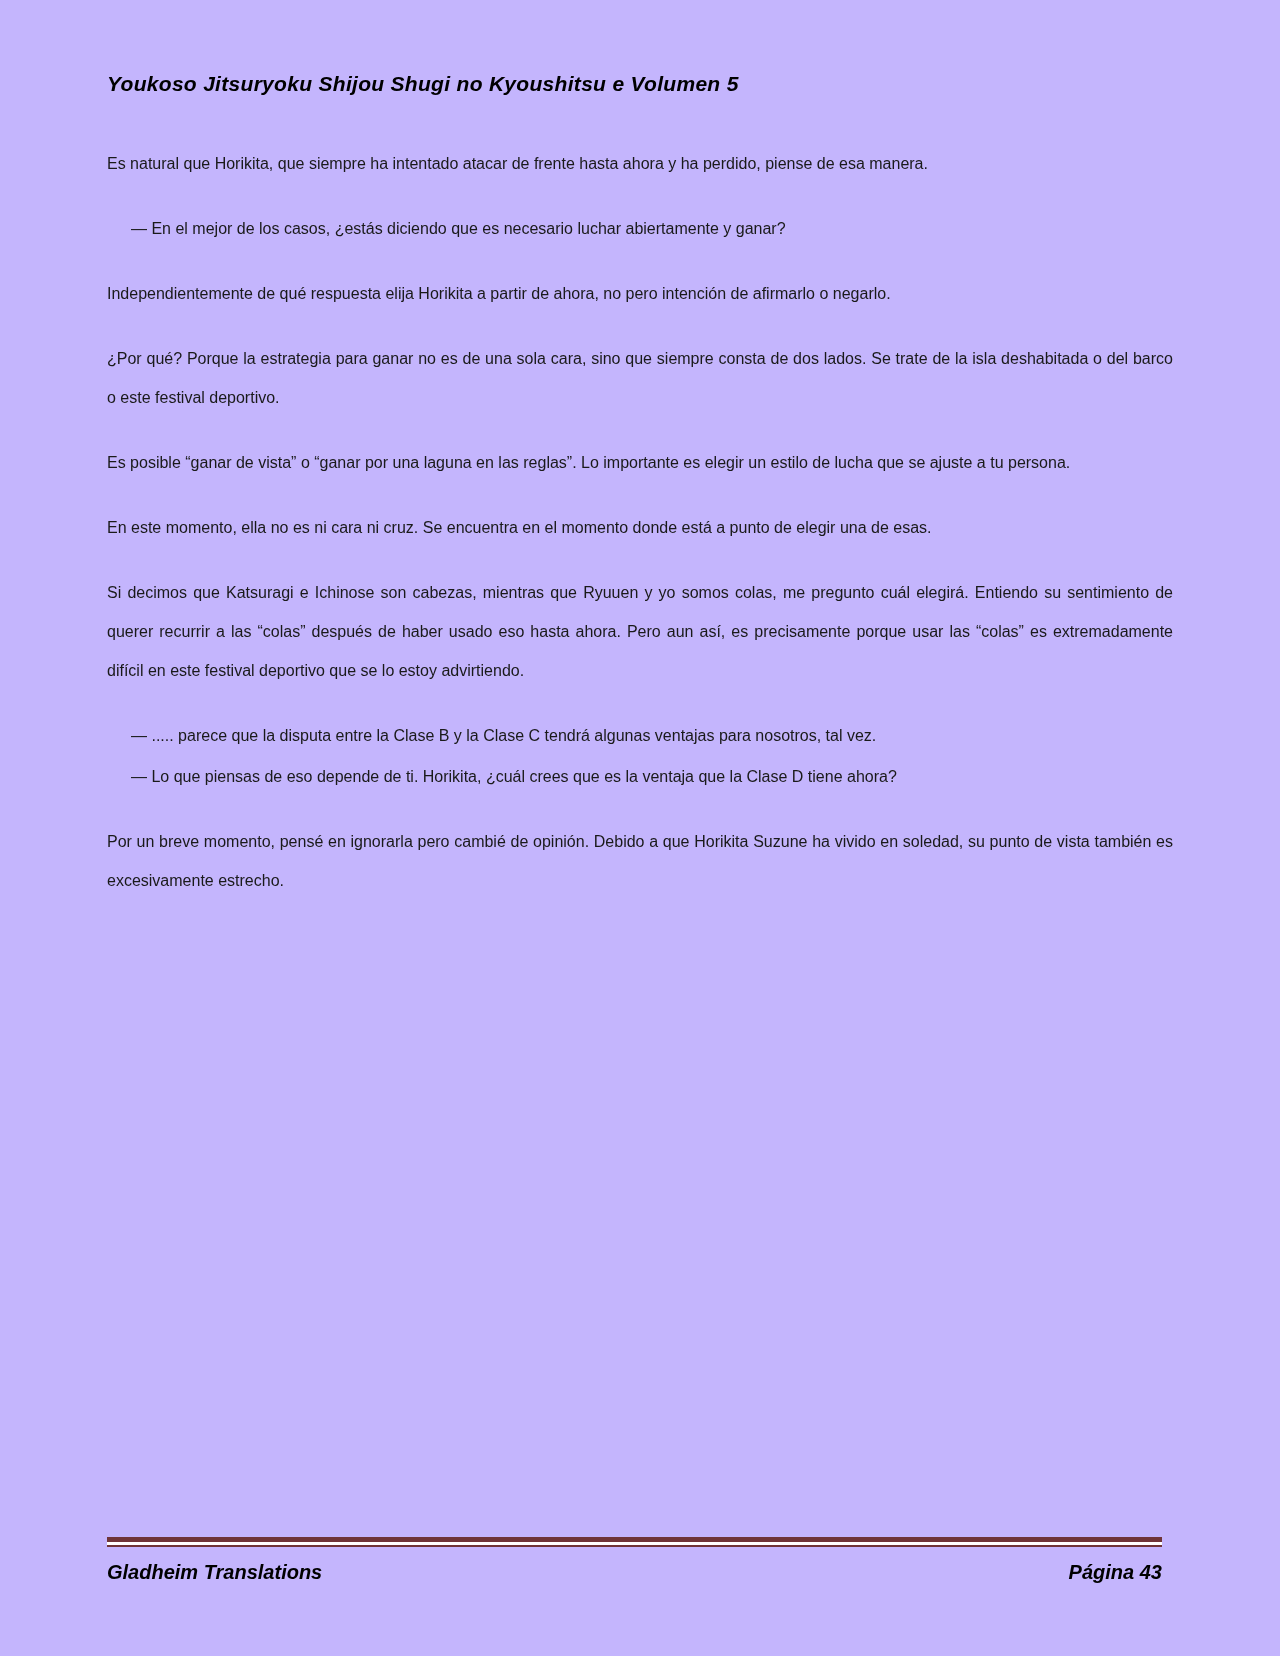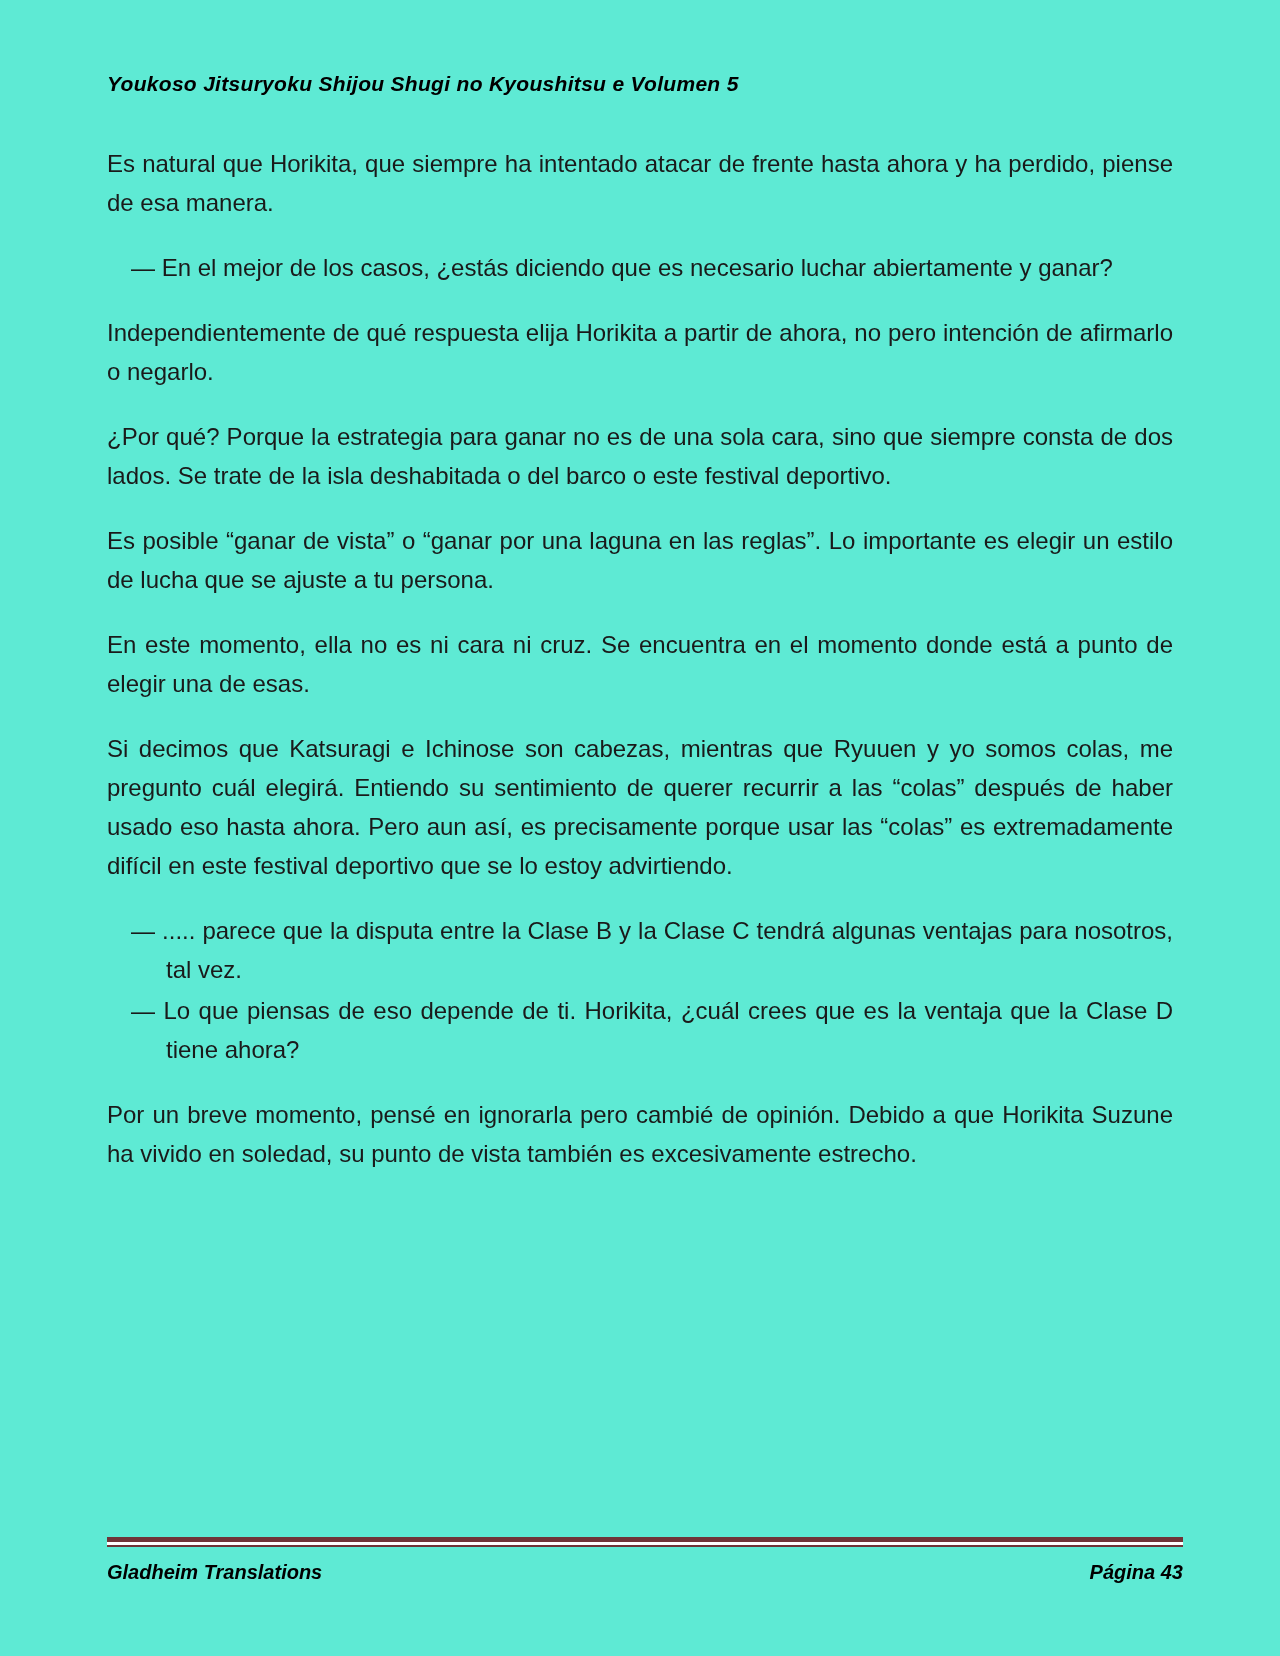--- a/index.html
+++ b/index.html
@@ -1,56 +1,56 @@
 <!DOCTYPE html>
 <html style="--accent: #6f3438;"><head>
 <meta charset="utf-8">
 <style>
   * { margin: 0; padding: 0; box-sizing: border-box; }
   html, body { background: #e8e8e8; }
   .page {
     width: 1280px;
     height: 1656px;
     margin: 0 auto;
-    background: #5eead4;
+    background: #c4b5fd;
     position: relative;
     padding: 72px 107px 0 107px;
     font-family: "Liberation Sans", "DejaVu Sans", sans-serif;
     color: #111111;
   }
   .header-title {
     font-size: 21px;
     font-weight: bold;
     font-style: italic;
     letter-spacing: 0.3px;
     color: #000000;
     margin-bottom: 48px;
   }
   .content {
     width: 100%;
   }
   .content p {
-    font-size: 24px;
+    font-size: 16px;
     line-height: 39px;
     text-align: justify;
     margin: 0 0 26px 0;
     color: #1a1a1a;
   }
   .content p.dialogue {
     margin-left: 24px;
     padding-left: 35px;
     text-indent: -35px;
   }
   .content p.dialogue + p.dialogue {
     margin-top: -24px;
   }
   .footer {
     position: absolute;
     left: 107px;
-    right: 97px;
+    right: 118px;
     bottom: 72px;
   }
   .footer-rule {
     margin-bottom: 14px;
   }
   .footer-rule .thick {
     height: 5px;
     background: var(--accent, #6f3438);
   }
   .footer-rule .gap {

